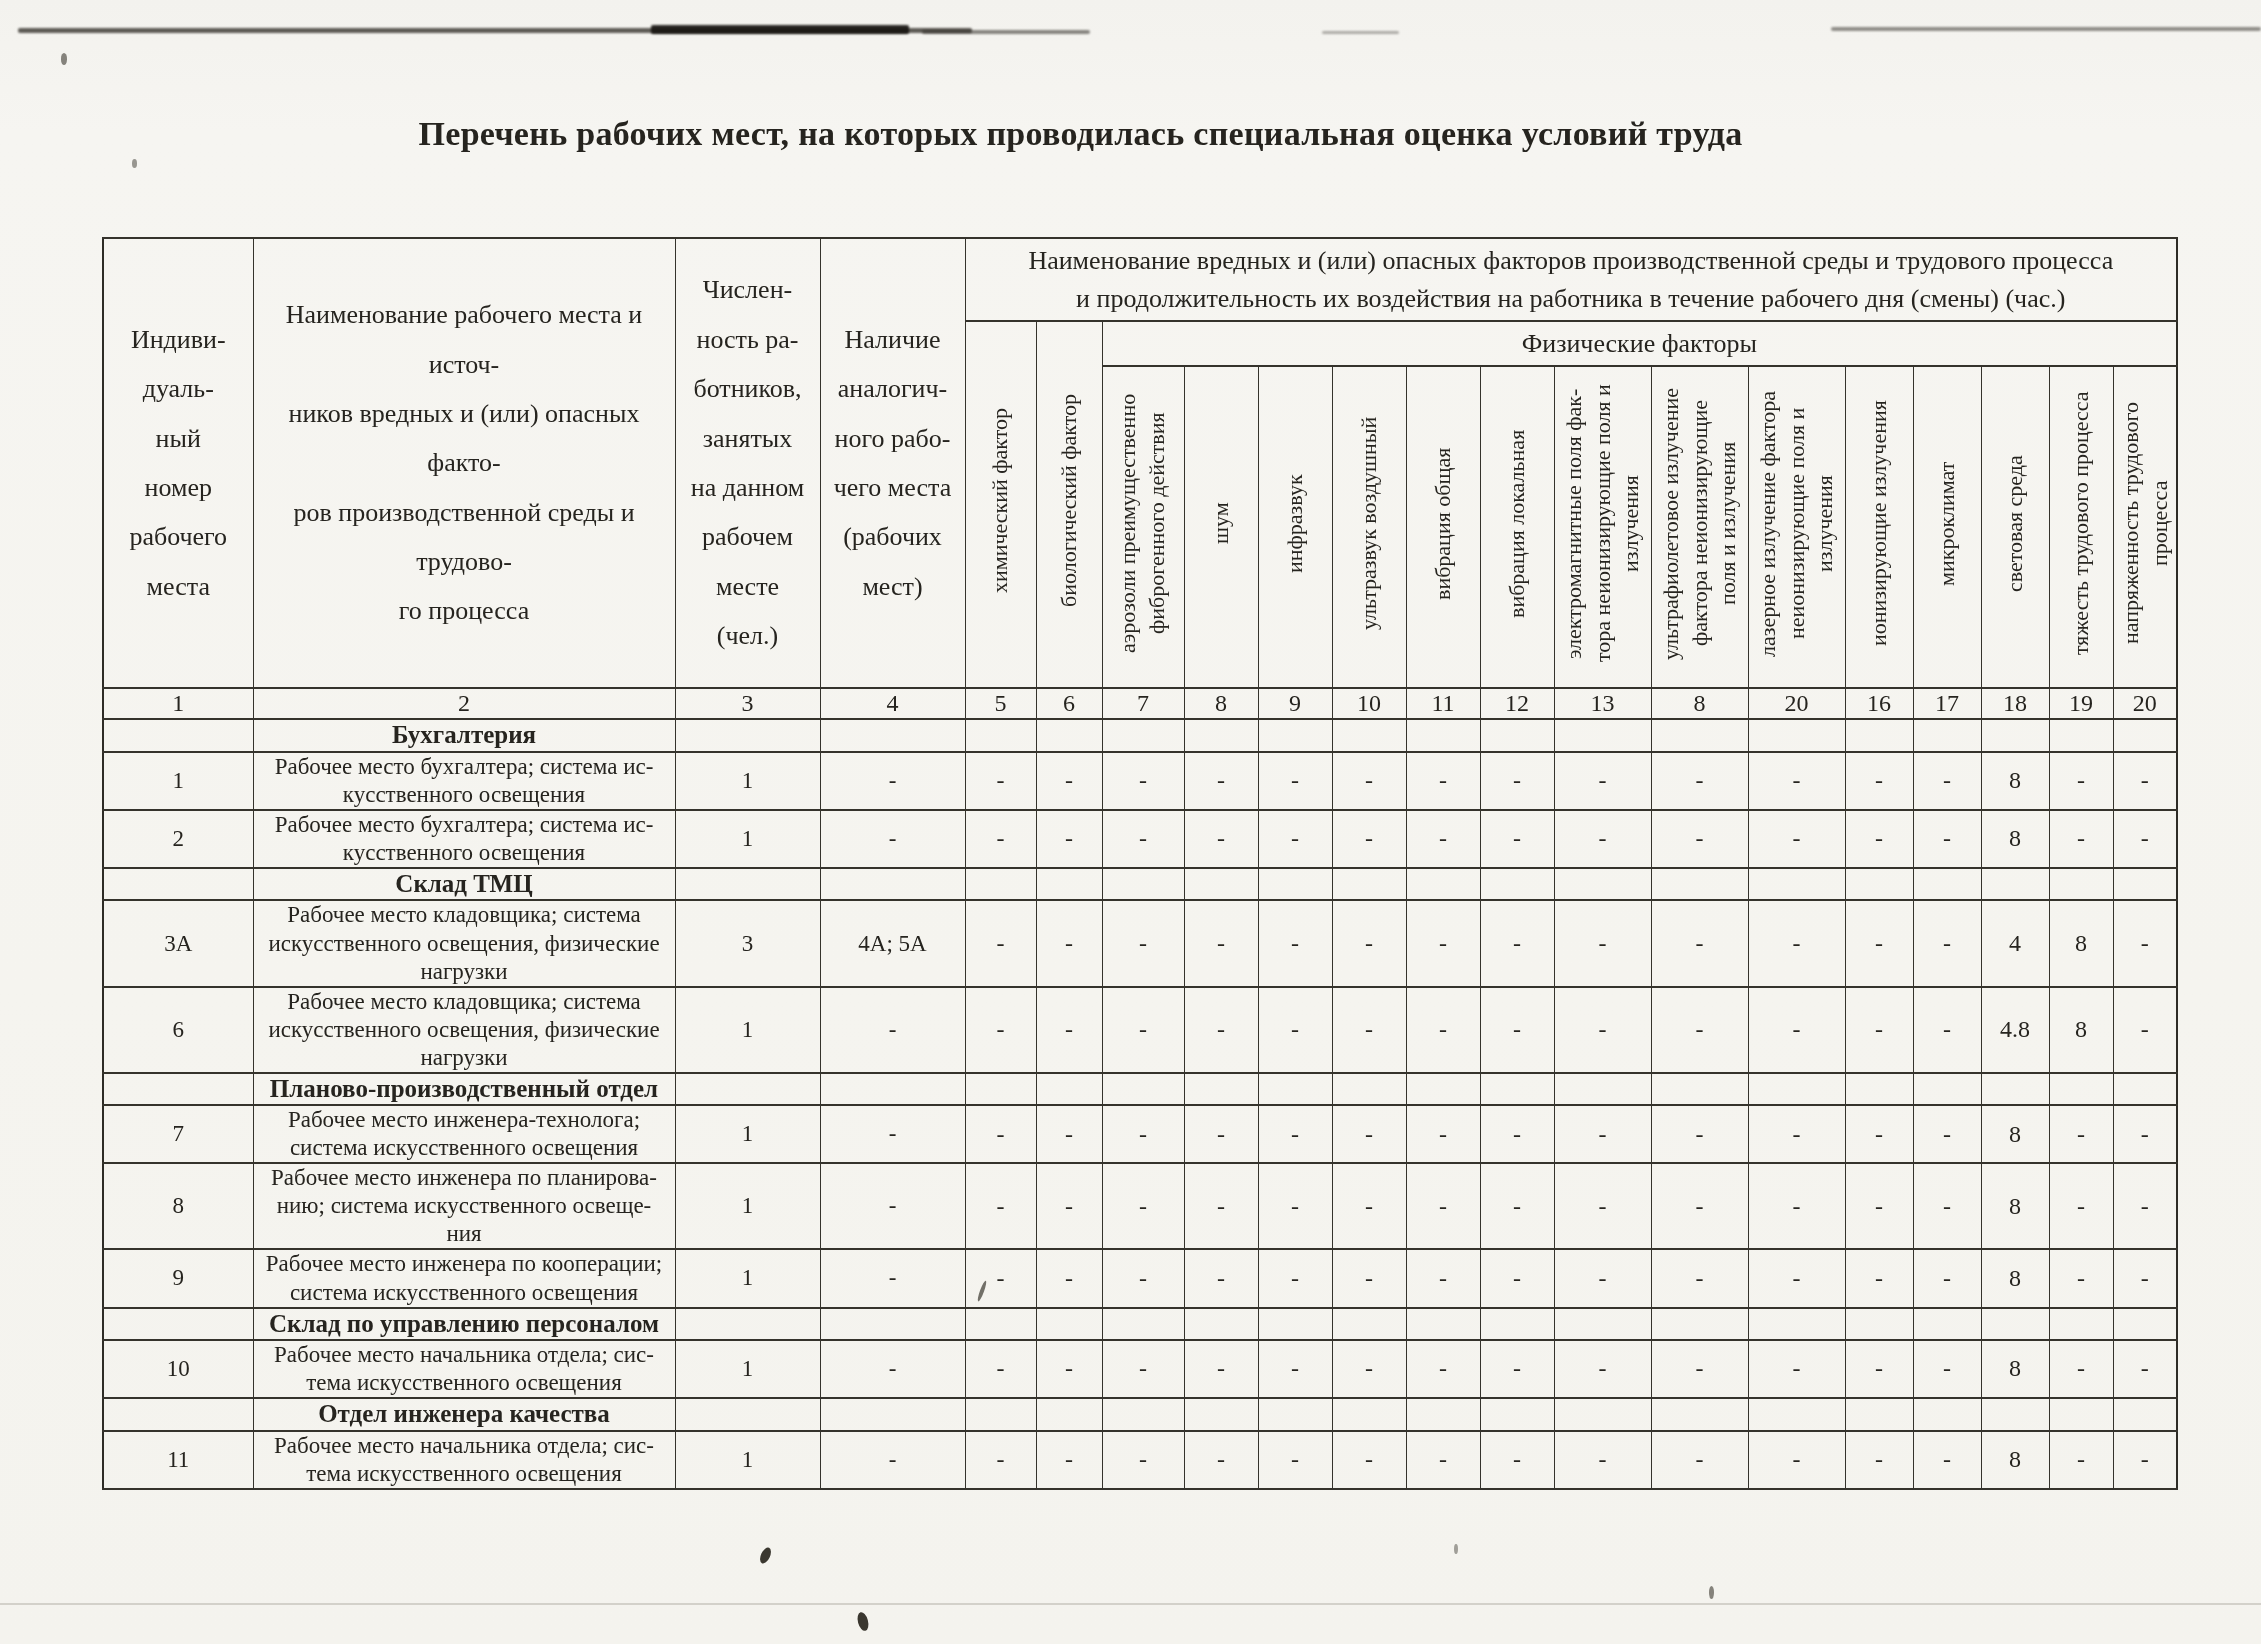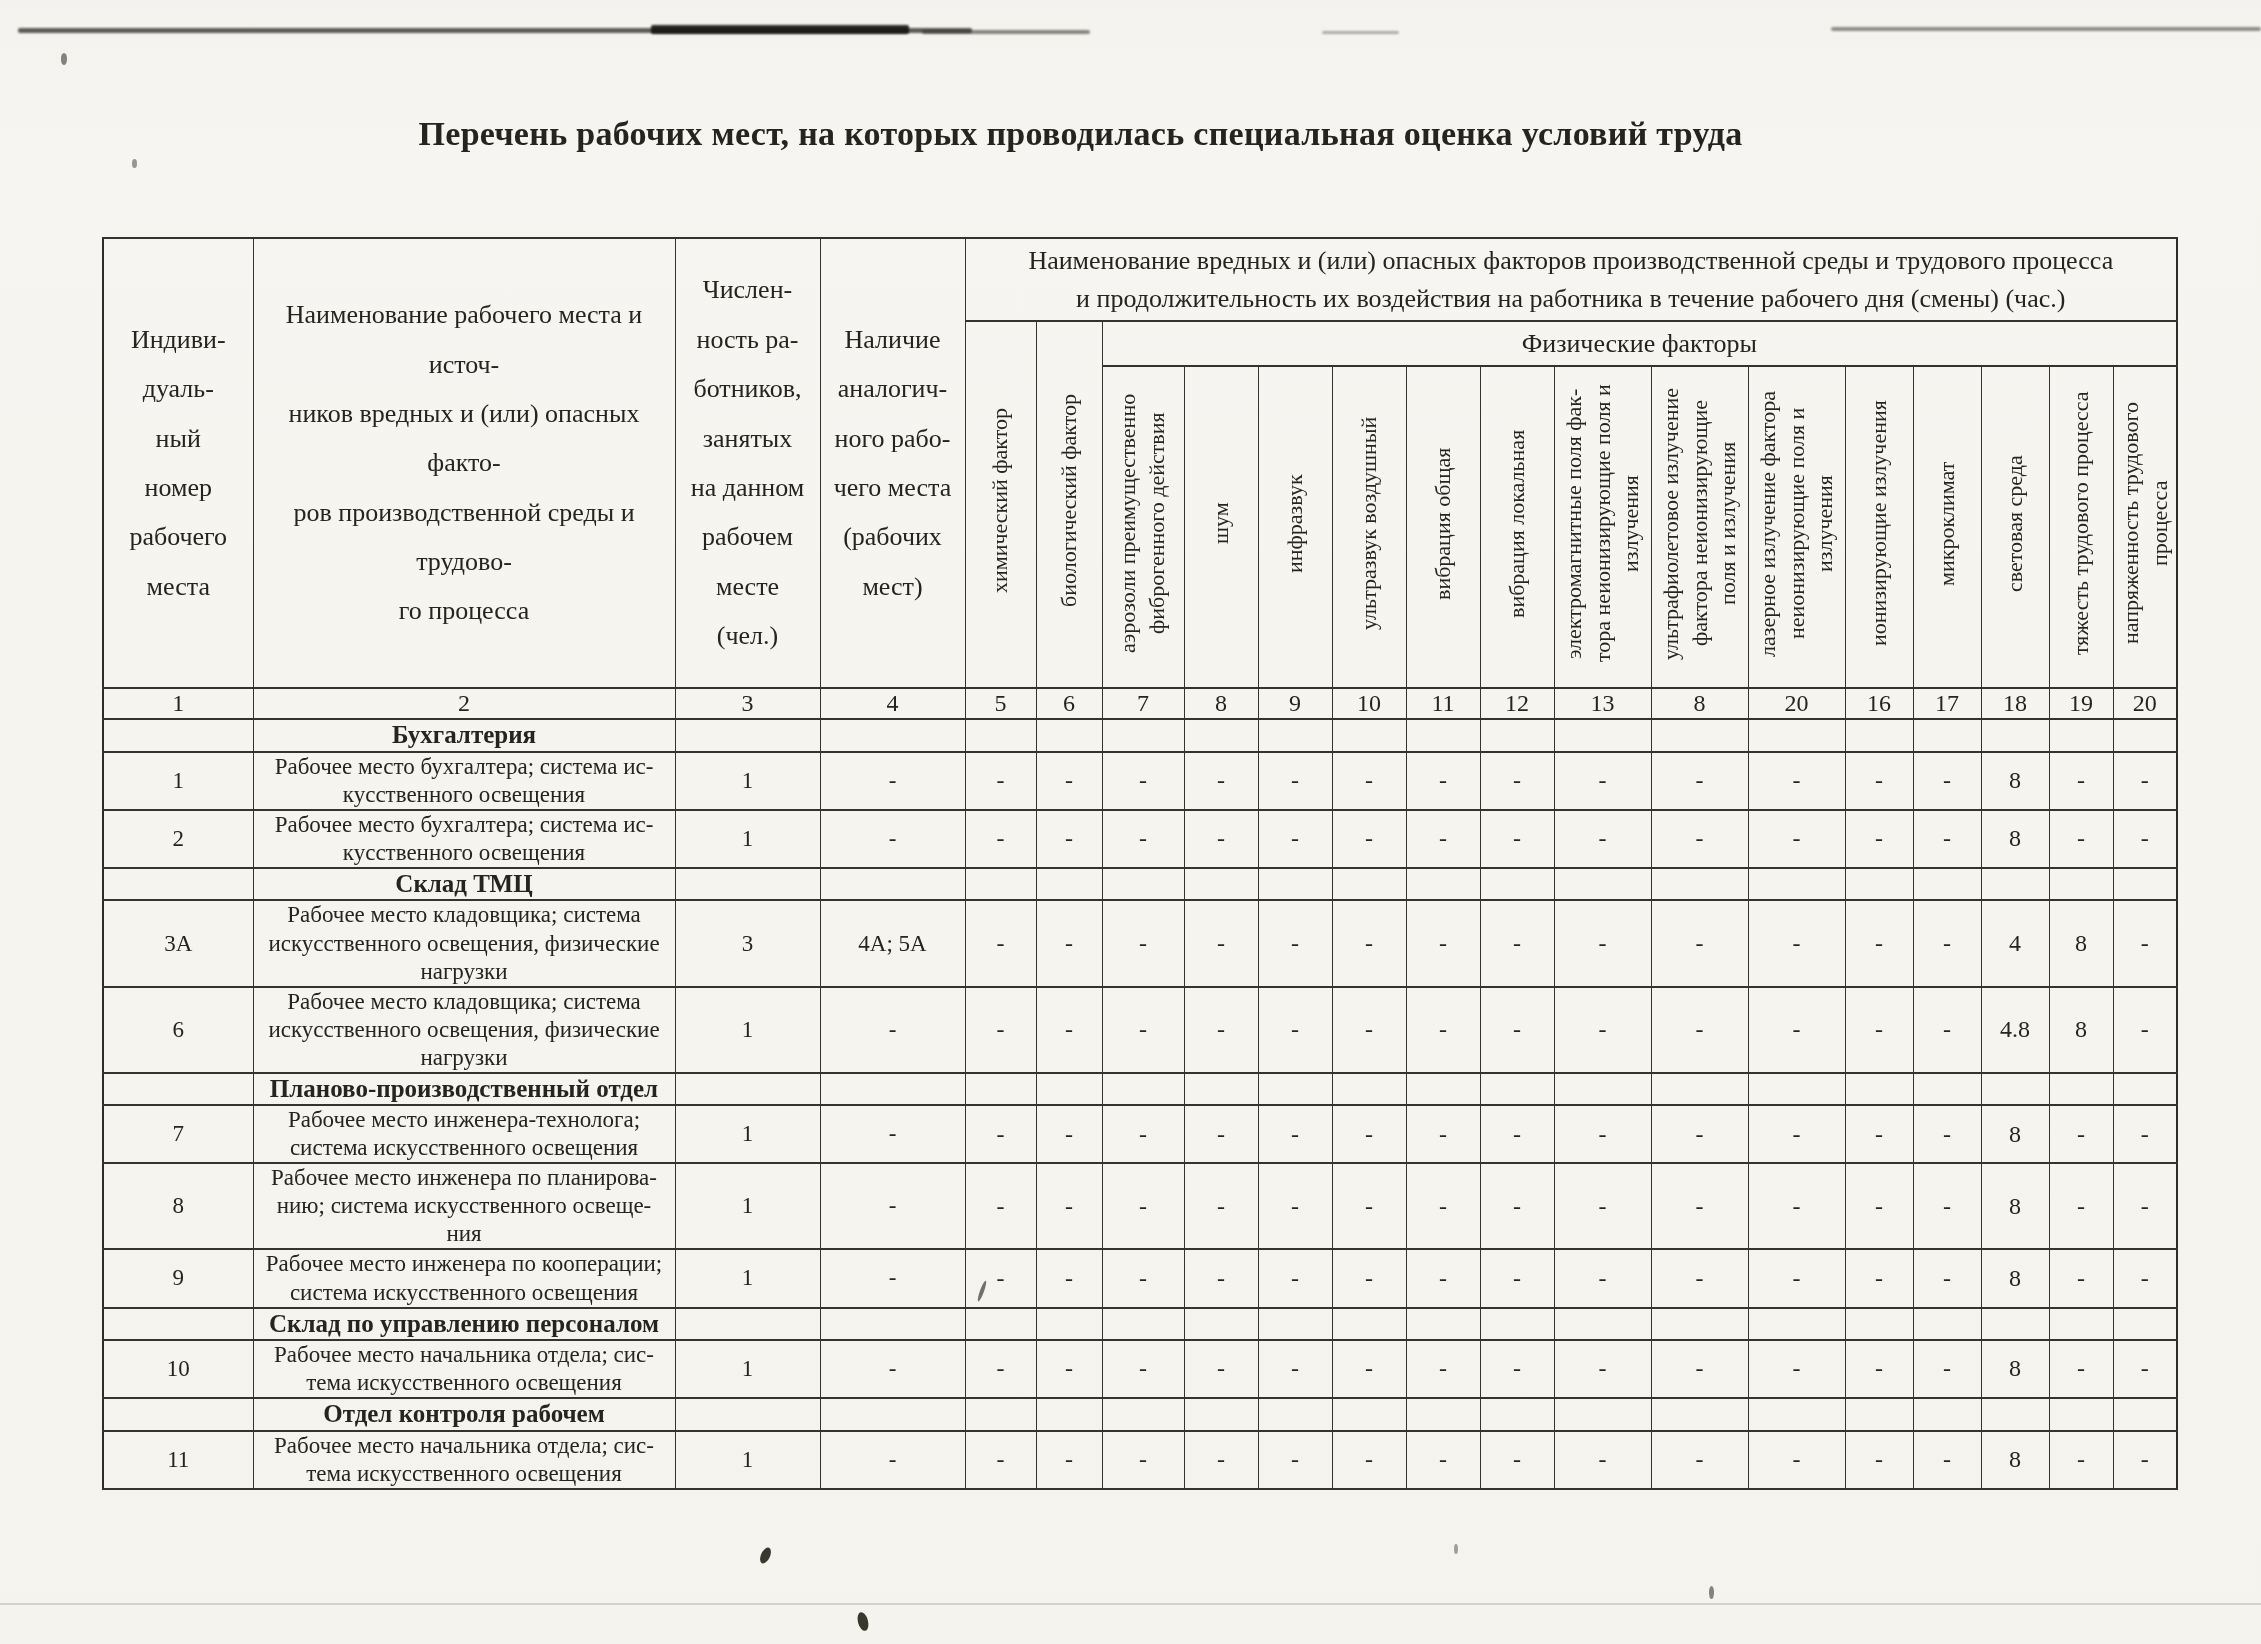--- a/index.html
+++ b/index.html
@@ -459,21 +459,21 @@
           <td class="fval">-</td>
           <td class="fval">-</td>
           <td class="fval">-</td>
           <td class="fval">-</td>
           <td class="fval">8</td>
           <td class="fval">-</td>
           <td class="fval">-</td>
         </tr>
         <tr class="section-row">
           <td></td>
-          <td>Отдел контроля рабочем</td>
+          <td>Отдел инженера качества</td>
           <td></td>
           <td></td>
           <td></td>
           <td></td>
           <td></td>
           <td></td>
           <td></td>
           <td></td>
           <td></td>
           <td></td>

